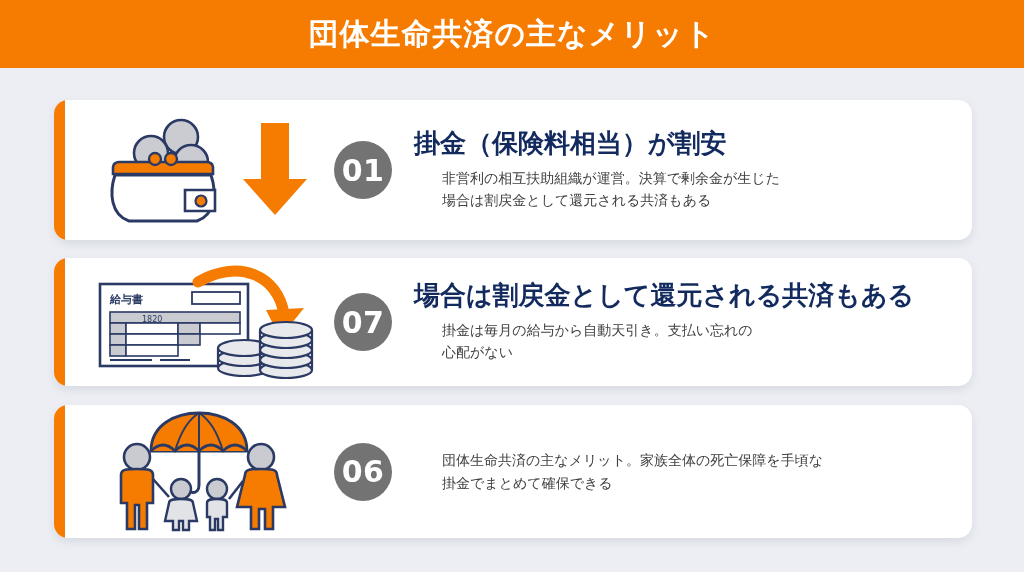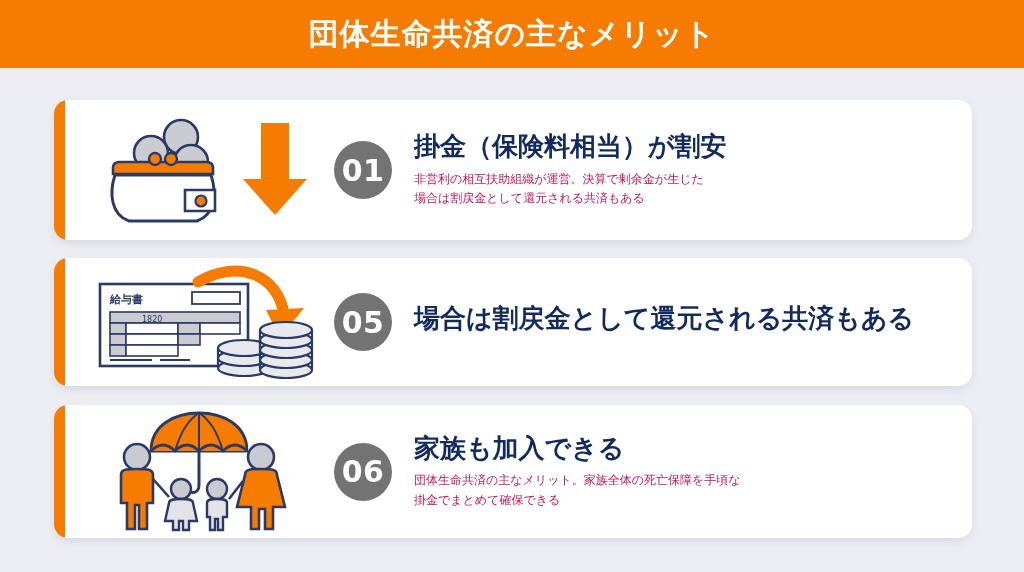--- a/index.html
+++ b/index.html
@@ -107,24 +107,25 @@
   .card-title {
     color: #132a5e;
     font-size: 26px;
     font-weight: bold;
     line-height: 1.22;
     margin-bottom: 7px;
     white-space: nowrap;
   }
 
   .card-desc {
-    color: #be185d;
-    font-size: 12px;
+    color: #404040;
+    font-size: 14px;
     line-height: 1.62;
     white-space: pre-line;
+    margin-left: 28px;
   }
 </style>
 </head>
 <body>
 
 <div class="page">
 
   <div class="header">
     <div class="header-title">団体生命共済の主なメリット</div>
   </div>
@@ -208,24 +209,26 @@
           <path d="M170 98 L170 88 M222 98 L222 88"></path>
           <ellipse cx="196" cy="88" rx="26" ry="8"></ellipse>
           <path d="M170 88 L170 78 M222 88 L222 78"></path>
           <ellipse cx="196" cy="78" rx="26" ry="8"></ellipse>
           <path d="M170 78 L170 68 M222 78 L222 68"></path>
           <ellipse cx="196" cy="68" rx="26" ry="8"></ellipse>
         </g>
       </svg>
     </div>
 
-    <div class="badge">05</div>
+    <div class="badge">07</div>
 
     <div class="text-wrap">
       <div class="card-title">場合は割戻金として還元される共済もある</div>
+      <div class="card-desc">掛金は毎月の給与から自動天引き。支払い忘れの
+心配がない</div>
     </div>
   </div>
 
   <div class="card card-3">
     <div class="accent-bar"></div>
 
     <div class="icon-wrap">
       <svg width="210" height="122" viewBox="0 0 210 122">
 
         <path d="M48 40 C48 14 72 2 96 2 C120 2 144 14 144 40 Z" fill="#F57C00" stroke="#2B3A64" stroke-width="2.8"></path>
@@ -248,19 +251,18 @@
 
         <circle cx="158" cy="46" r="13" fill="#C9CBD0" stroke="#2B3A64" stroke-width="2.6"></circle>
         <path d="M142 64 C142 58 148 58 158 58 C168 58 174 58 174 64 L182 96 L170 96 L170 118 L162 118 L162 98 L156 98 L156 118 L148 118 L148 96 L134 96 Z" fill="#F57C00" stroke="#2B3A64" stroke-width="2.6"></path>
         <path d="M140 70 L126 88" fill="none" stroke="#2B3A64" stroke-width="2.6"></path>
       </svg>
     </div>
 
     <div class="badge">06</div>
 
     <div class="text-wrap">
-      <div class="card-title">家族も加入できる</div>
       <div class="card-desc">団体生命共済の主なメリット。家族全体の死亡保障を手頃な
 掛金でまとめて確保できる</div>
     </div>
   </div>
 
 </div>
 
 </body></html>

